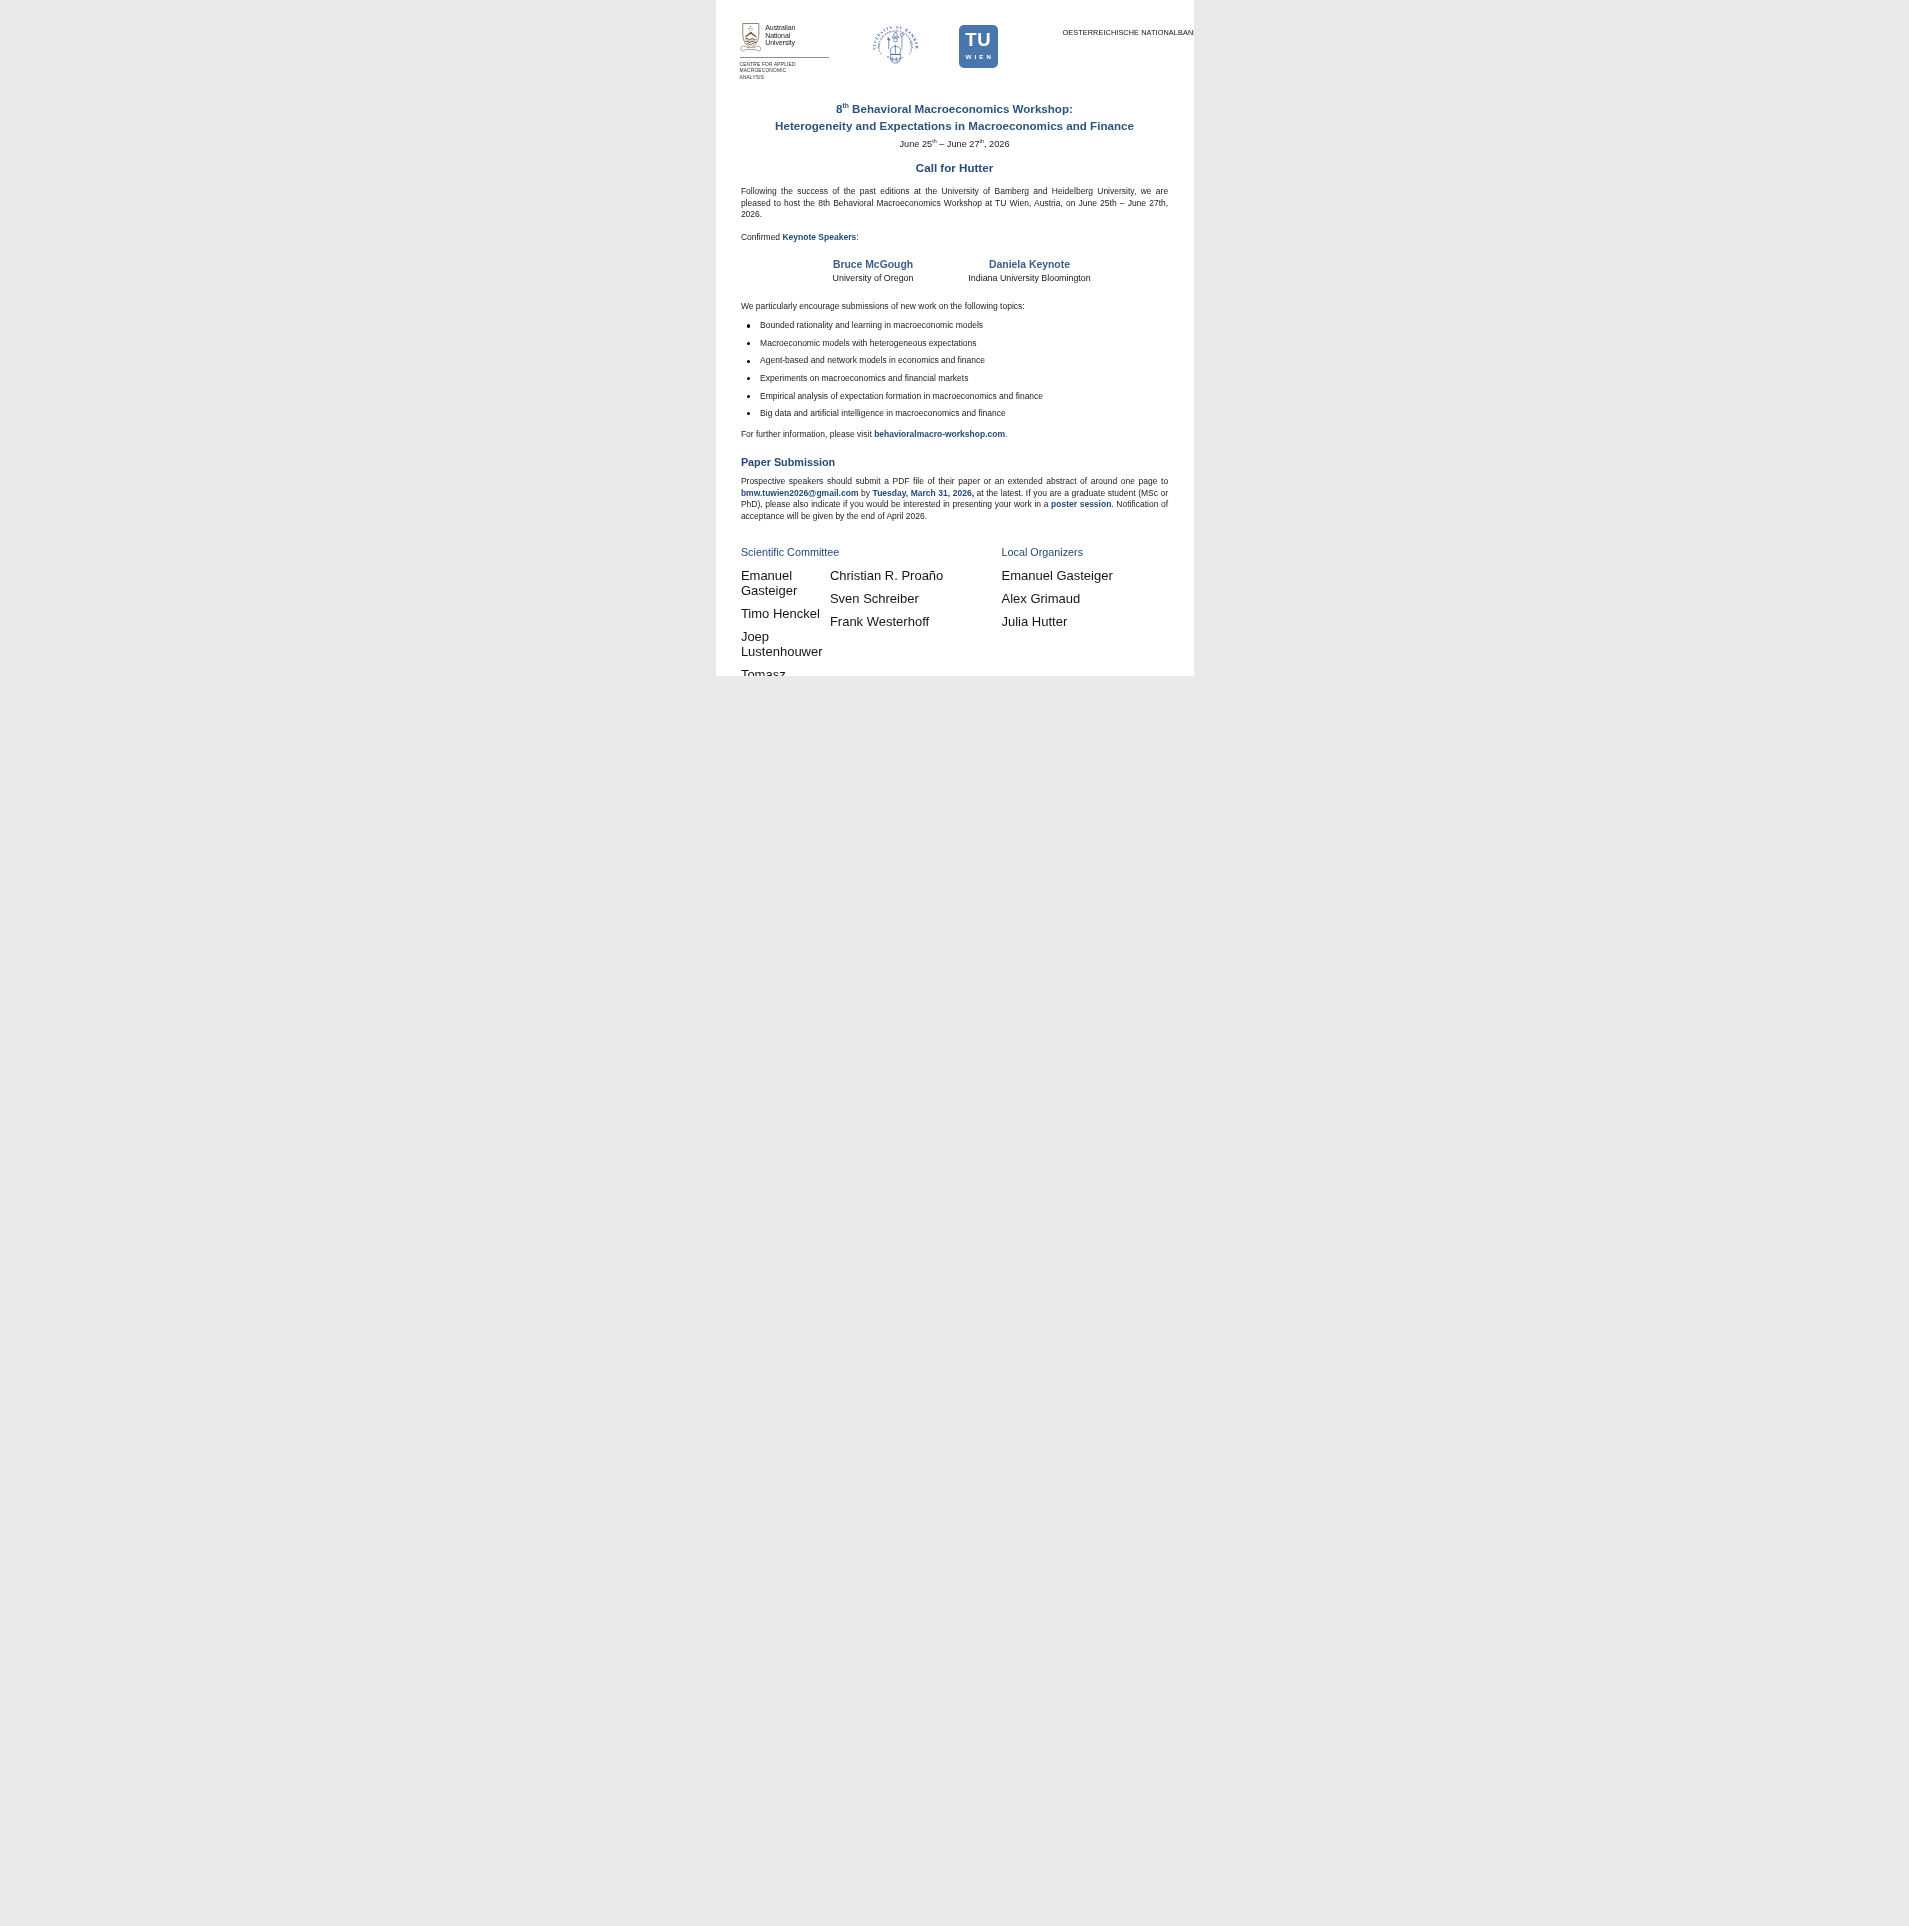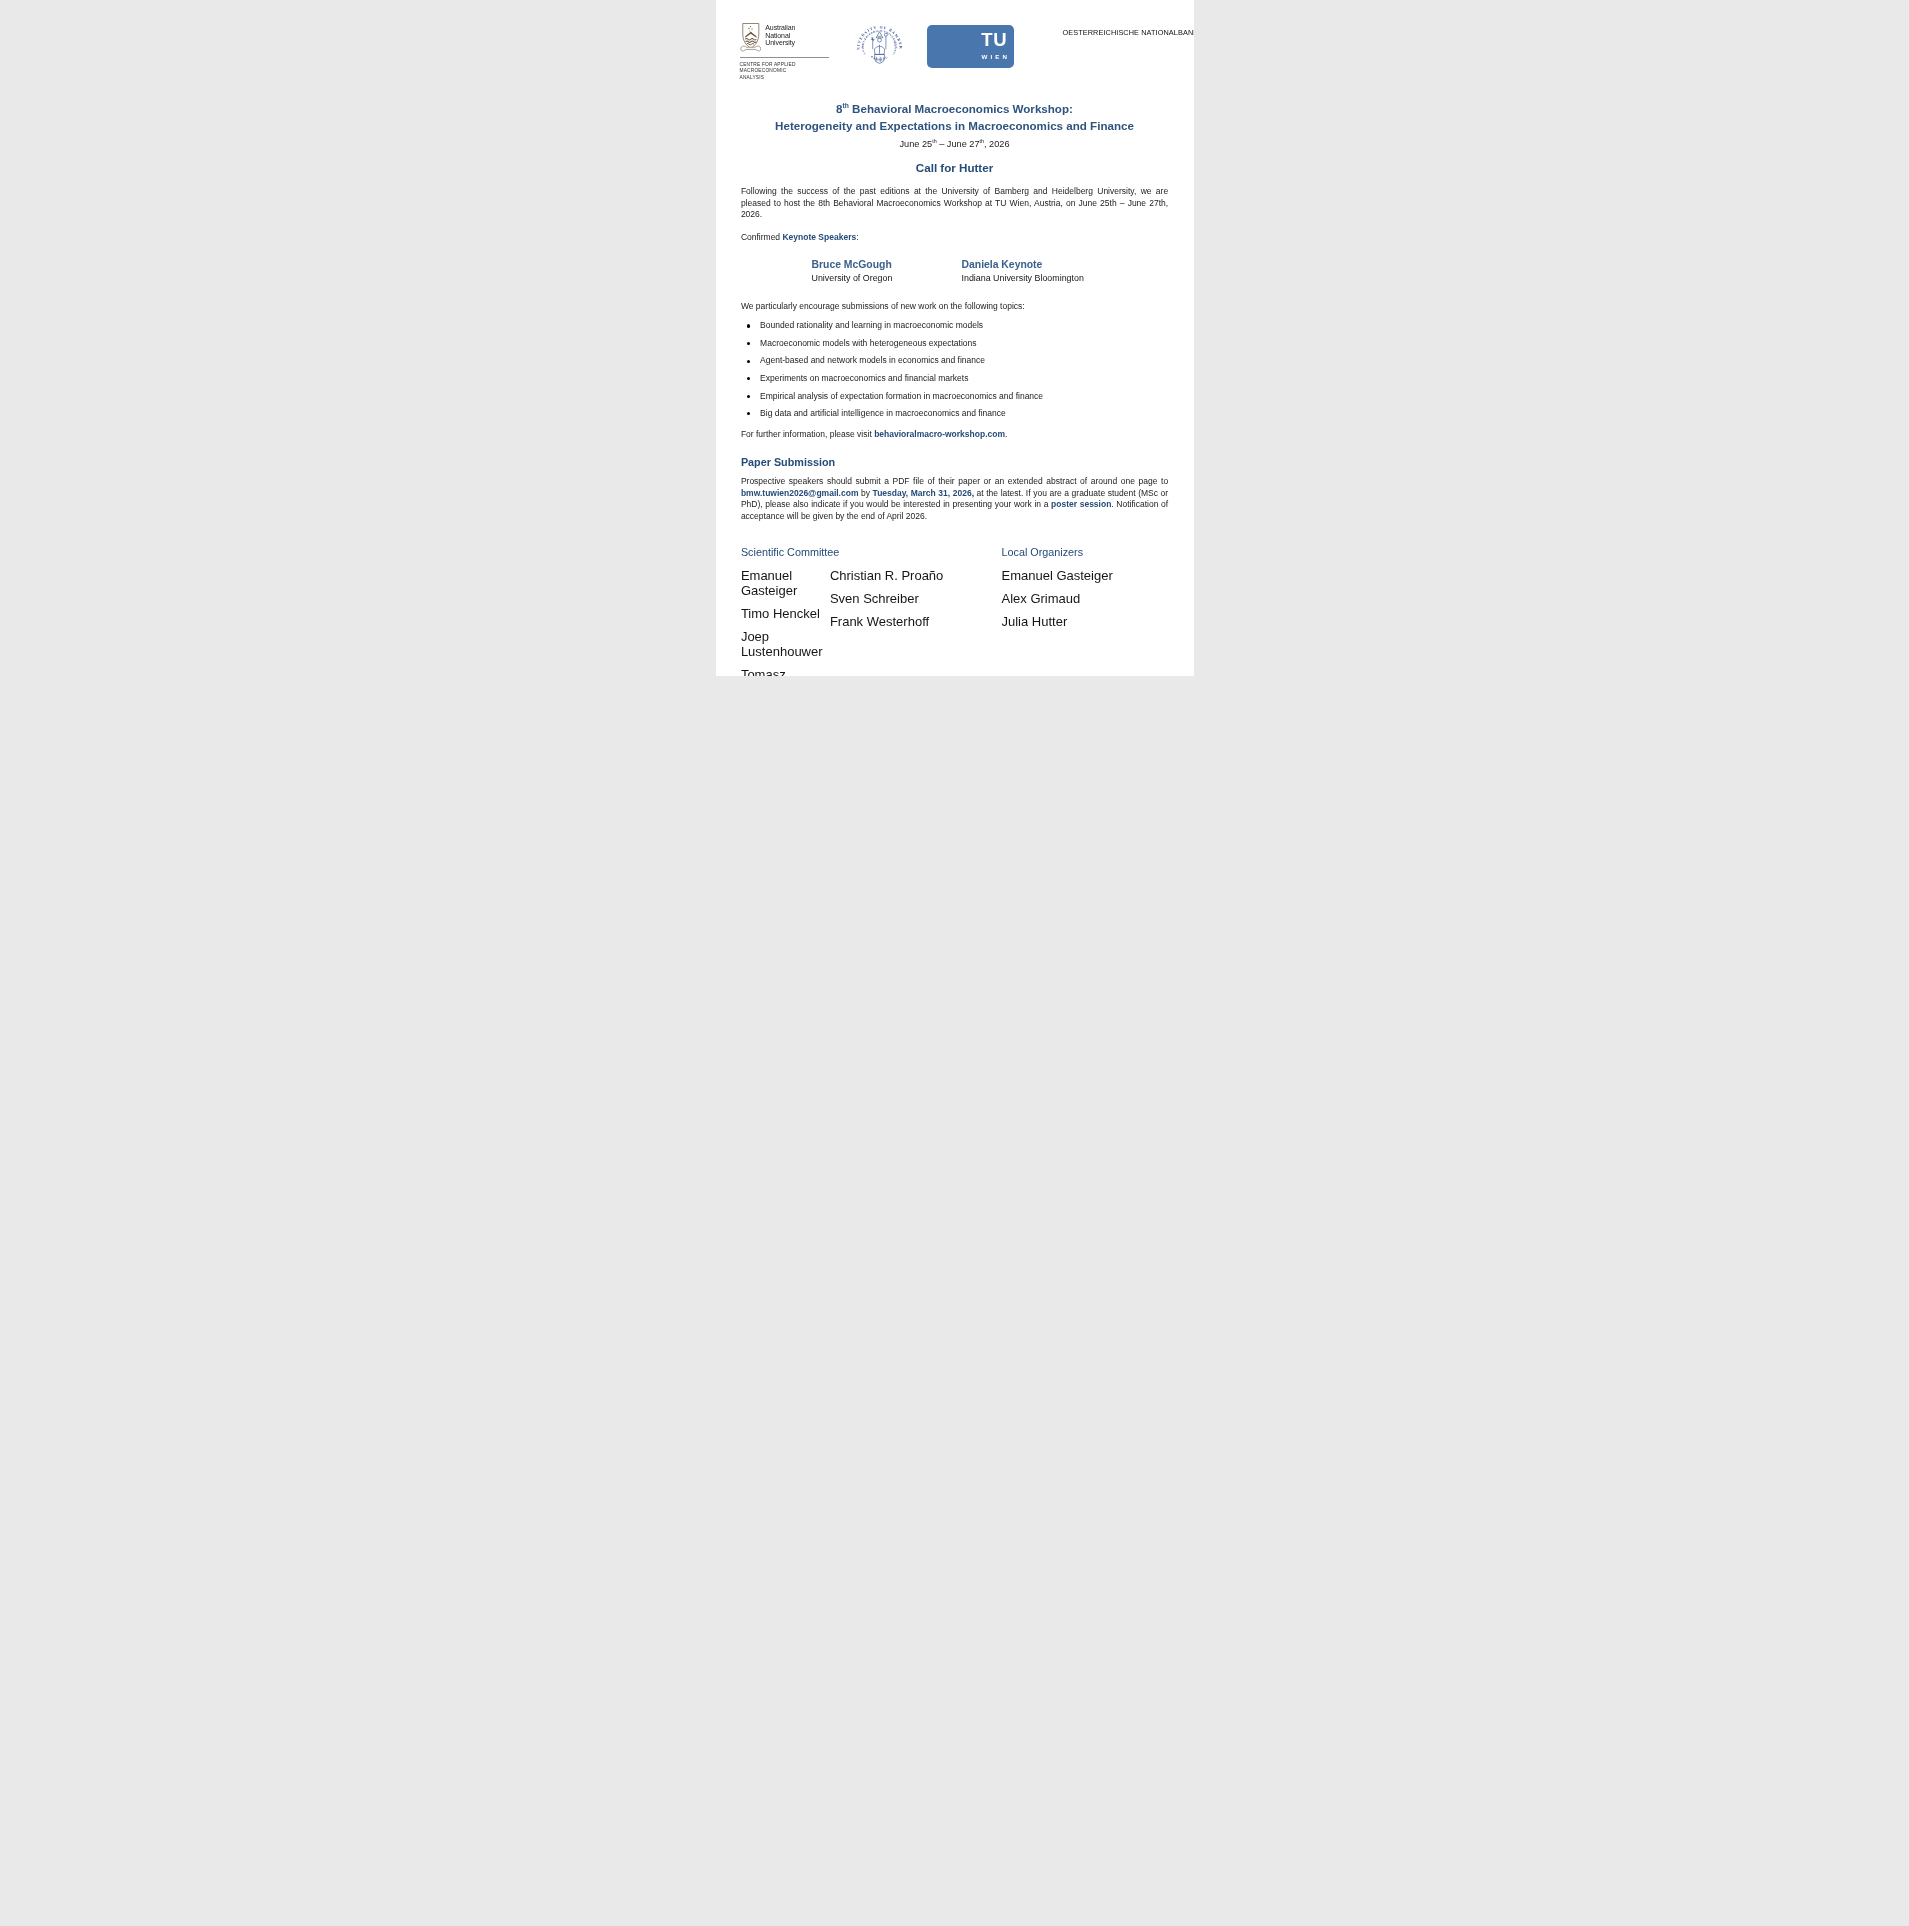--- a/index.html
+++ b/index.html
@@ -8,41 +8,41 @@
   
   .logos{display:flex;justify-content:space-between;align-items:flex-start;margin:21.6px 24px 0;}
   .anu{width:93px;}
   .anu-top{display:flex;gap:4.2px;align-items:flex-start;}
   .anu-crest{width:21.6px;height:32px;flex:none;}
   .anu-name{font-size:7px;font-weight:500;line-height:1.1;color:#1b1b1b;margin-top:2.3px;letter-spacing:-0.1px;}
   .anu-divider{height:0.8px;background:#8f8f8f;margin:3.9px 0 3.5px;width:89px;}
   .anu-sub{font-size:4.8px;color:#2d2d2d;line-height:1.34;letter-spacing:0.2px;}
   .bamberg-svg{margin-top:0.8px;}
   .tu{width:39px;height:43px;background:#4a76ae;border-radius:5px;margin-top:3.1px;
-      display:flex;flex-direction:column;align-items:center;justify-content:center;padding-left:48px;}
+      display:flex;flex-direction:column;align-items:center;justify-content:center;}
   .tu-tu{color:#fff;font-size:18.5px;font-weight:bold;letter-spacing:0.8px;line-height:1;margin-top:-0.8px;}
   .tu-wien{color:#fff;font-size:6.2px;font-weight:bold;letter-spacing:3.1px;margin-top:3.9px;margin-right:-3.1px;}
   .oenb{width:133px;display:flex;flex-direction:row;margin-top:1.5px;}
   .oenb-mark{align-self:flex-end;margin-right:26px;width:68px;height:28.5px;}
   .oenb-line1{font-size:7.3px;font-weight:500;color:#0f0f0f;letter-spacing:0.1px;margin-top:4.6px;white-space:nowrap;}
   .oenb-line2{font-size:5px;color:#4f4f4f;letter-spacing:1.9px;text-align:right;margin-top:2.7px;}
   
   main{display:block;padding:0 25.4px;}
   h1,h2,h3,p,ul{margin:0;padding:0;}
   .title{margin-top:18.5px;text-align:center;font-size:11.6px;font-weight:bold;color:#2e547e;line-height:1.5;}
   .date{margin-top:5px;text-align:center;font-size:9.2px;color:#1c1c1c;}
   sup{vertical-align:super;font-size:58%;line-height:0;}
   .cfp{margin-top:11.2px;text-align:center;font-size:11.6px;font-weight:bold;color:#254b78;}
   .body-p{font-size:8.5px;line-height:1.34;}
   .justify{text-align:justify;}
   .intro{margin-top:12.7px;}
   .confirmed{margin-top:12px;}
   .blue-bold{color:#254b78;font-weight:bold;}
   .bold-black{font-weight:bold;}
-  .keynotes{display:flex;justify-content:center;gap:27px;margin-top:15.4px;text-align:left;}
+  .keynotes{display:flex;justify-content:center;gap:27px;margin-top:15.4px;text-align:center;}
   .keynote-col1{width:123px;}
   .keynote-col2{width:136px;}
   .kname{font-size:10.4px;font-weight:bold;color:#3b608a;}
   .kaff{font-size:8.9px;margin-top:3.1px;color:#161616;}
   .encourage{margin-top:18px;}
   .topics{list-style:none;margin-top:7.7px;}
   .topics li{display:flex;align-items:flex-start;margin-bottom:6.2px;}
   .dot{width:3.1px;height:3.1px;border-radius:50%;background:#000;flex:none;margin:4.2px 9.6px 0 6.5px;}
   .topic-text{font-size:8.5px;line-height:1.34;}
   .further{margin-top:9.6px;}

